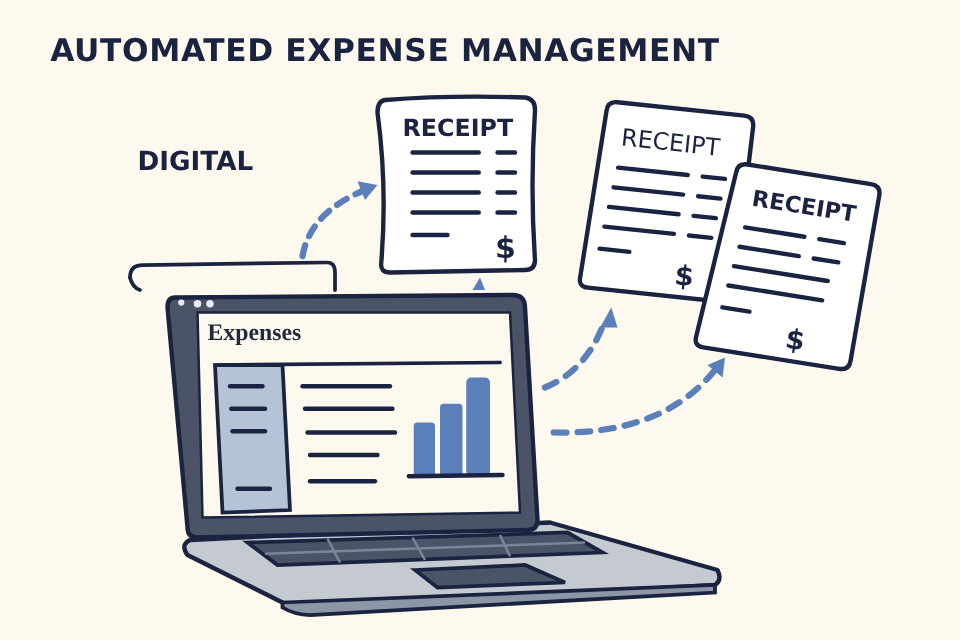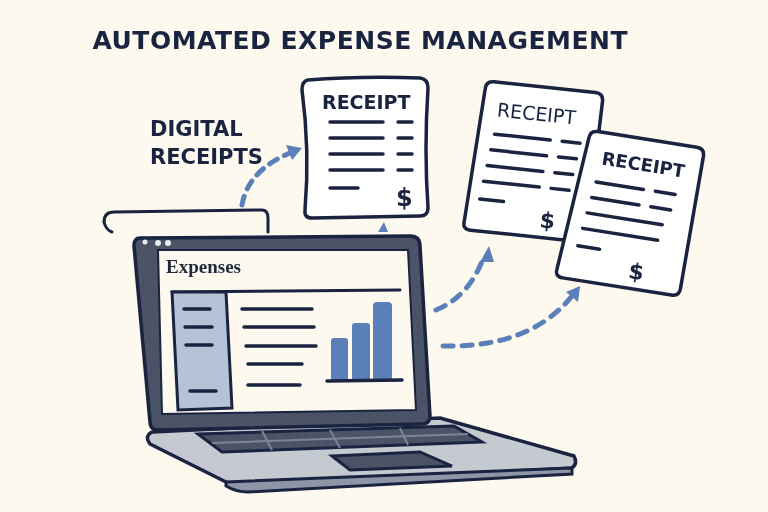--- a/index.html
+++ b/index.html
@@ -3,44 +3,43 @@
 <meta charset="utf-8">
 <style>
   html, body { margin:0; padding:0; }
   body {
     width:768px; height:512px; overflow:hidden;
     background:#fdf9ef;
     font-family:"DejaVu Sans", sans-serif;
     position:relative;
   }
   .title {
-    position:absolute; left:12px; top:26px; width:616px; text-align:right;
+    position:absolute; left:0; top:26px; width:616px; text-align:center;
     font-family:"DejaVu Sans", sans-serif; font-weight:bold;
     font-size:25px; color:#1a2340; letter-spacing:0.5px;
   }
   .side-label {
     position:absolute; left:110px; top:115px; width:120px; text-align:left;
     font-family:"DejaVu Sans", sans-serif; font-weight:bold;
-    font-size:21px; line-height:28px; color:#1a2340;margin-left:40px;
+    font-size:21px; line-height:28px; color:#1a2340;
   }
   svg.art { position:absolute; left:0; top:0; }
   .rtext { font-family:"DejaVu Sans", sans-serif; font-weight:bold; fill:#1a2340; }
   .screen-title {
     position:absolute; left:166px; top:256px;
     font-family:Liberation Serif, serif; font-weight:bold; font-size:19px; color:#1f2a3c;
   }
 </style>
 </head>
 <body>
 
 <div class="title">AUTOMATED EXPENSE MANAGEMENT</div>
 
 <div class="side-label">
   <div>DIGITAL</div>
-  <div>RECEIPTS</div>
 </div>
 
 <svg class="art" width="768" height="512" viewBox="0 0 768 512">
 
   <path d="M104 222 Q104 212 114 212 L262 210 Q268 210 268 218 L268 232" fill="none" stroke="#1a2340" stroke-width="3" stroke-linecap="round"></path>
   <path d="M104 222 Q106 230 112 232" fill="none" stroke="#1a2340" stroke-width="3" stroke-linecap="round"></path>
 
   <g fill="none" stroke="#5b7fb9" stroke-width="5" stroke-linecap="round" stroke-dasharray="9 8">
     <path d="M242 205 Q248 170 292 152"></path>
   </g>

